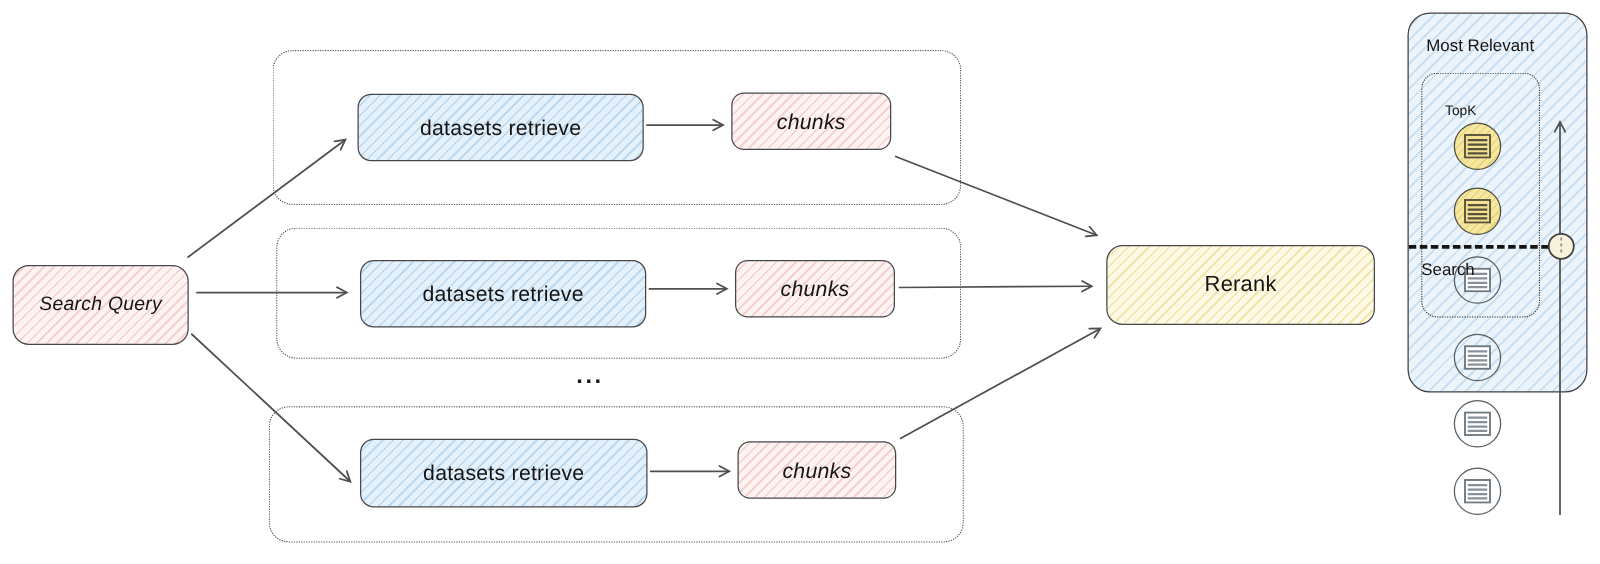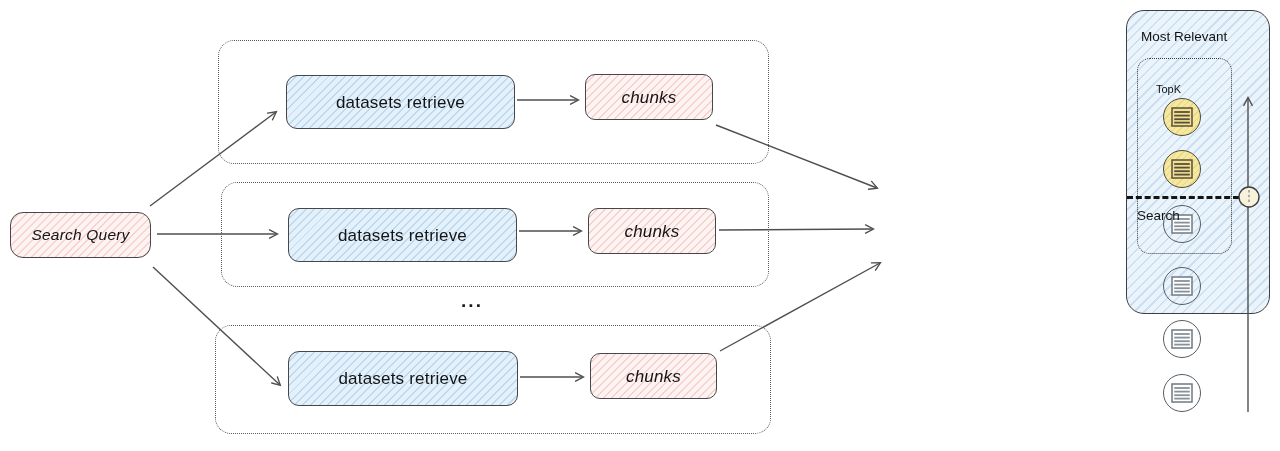--- a/index.html
+++ b/index.html
@@ -19,21 +19,21 @@
 
   .node {
     position:absolute; display:flex; align-items:center; justify-content:center;
     border:1.6px solid #47474a; box-sizing:border-box; color:#141414;
     letter-spacing:.2px; line-height:1;
   }
   .group {
     position:absolute; border:1.6px dotted #5a5a5a; border-radius:16px;
     box-sizing:border-box; background:transparent;
   }
-  .sq      { left:10px;  top:212px; width:141px; height:46px; border-radius:13px; font-size:15.5px; }
+  .sq      { left:10px;  top:212px; width:141px; height:64px; border-radius:13px; font-size:15.5px; }
   .d1      { left:286px; top:75px;  width:229px; height:54px; border-radius:11px; font-size:17px; }
   .d2      { left:288px; top:208px; width:229px; height:54px; border-radius:11px; font-size:17px; }
   .d3      { left:288px; top:351px; width:230px; height:55px; border-radius:11px; font-size:17px; }
   .c1      { left:585px; top:74px;  width:128px; height:46px; border-radius:10px; font-size:17px; }
   .c2      { left:588px; top:208px; width:128px; height:46px; border-radius:10px; font-size:17px; }
   .c3      { left:590px; top:353px; width:127px; height:46px; border-radius:10px; font-size:17px; }
   .rerank  { left:885px; top:196px; width:215px; height:64px; border-radius:13px; font-size:17.5px; }
   .g1 { left:218px; top:40px;  width:551px; height:124px; }
   .g2 { left:221px; top:182px; width:548px; height:105px; }
   .g3 { left:215px; top:325px; width:556px; height:109px; }
@@ -79,20 +79,21 @@
   <div class="node hatch-pink c1">chunks</div>
 
   <div class="node hatch-blue d2">datasets retrieve</div>
   <div class="node hatch-pink c2">chunks</div>
 
   <div class="node hatch-blue d3">datasets retrieve</div>
   <div class="node hatch-pink c3">chunks</div>
 
   <div class="ellipsis">...</div>
 
+  <div class="node hatch-yellow rerank">Rerank</div>
 
   <div class="panel hatch-panel">
     <div class="panel-title">Most Relevant</div>
 
     <div class="topk-box">
       <div class="topk-label">TopK</div>
     </div>
 
     <div class="threshold"></div>
     <div class="score-label">Search</div>

